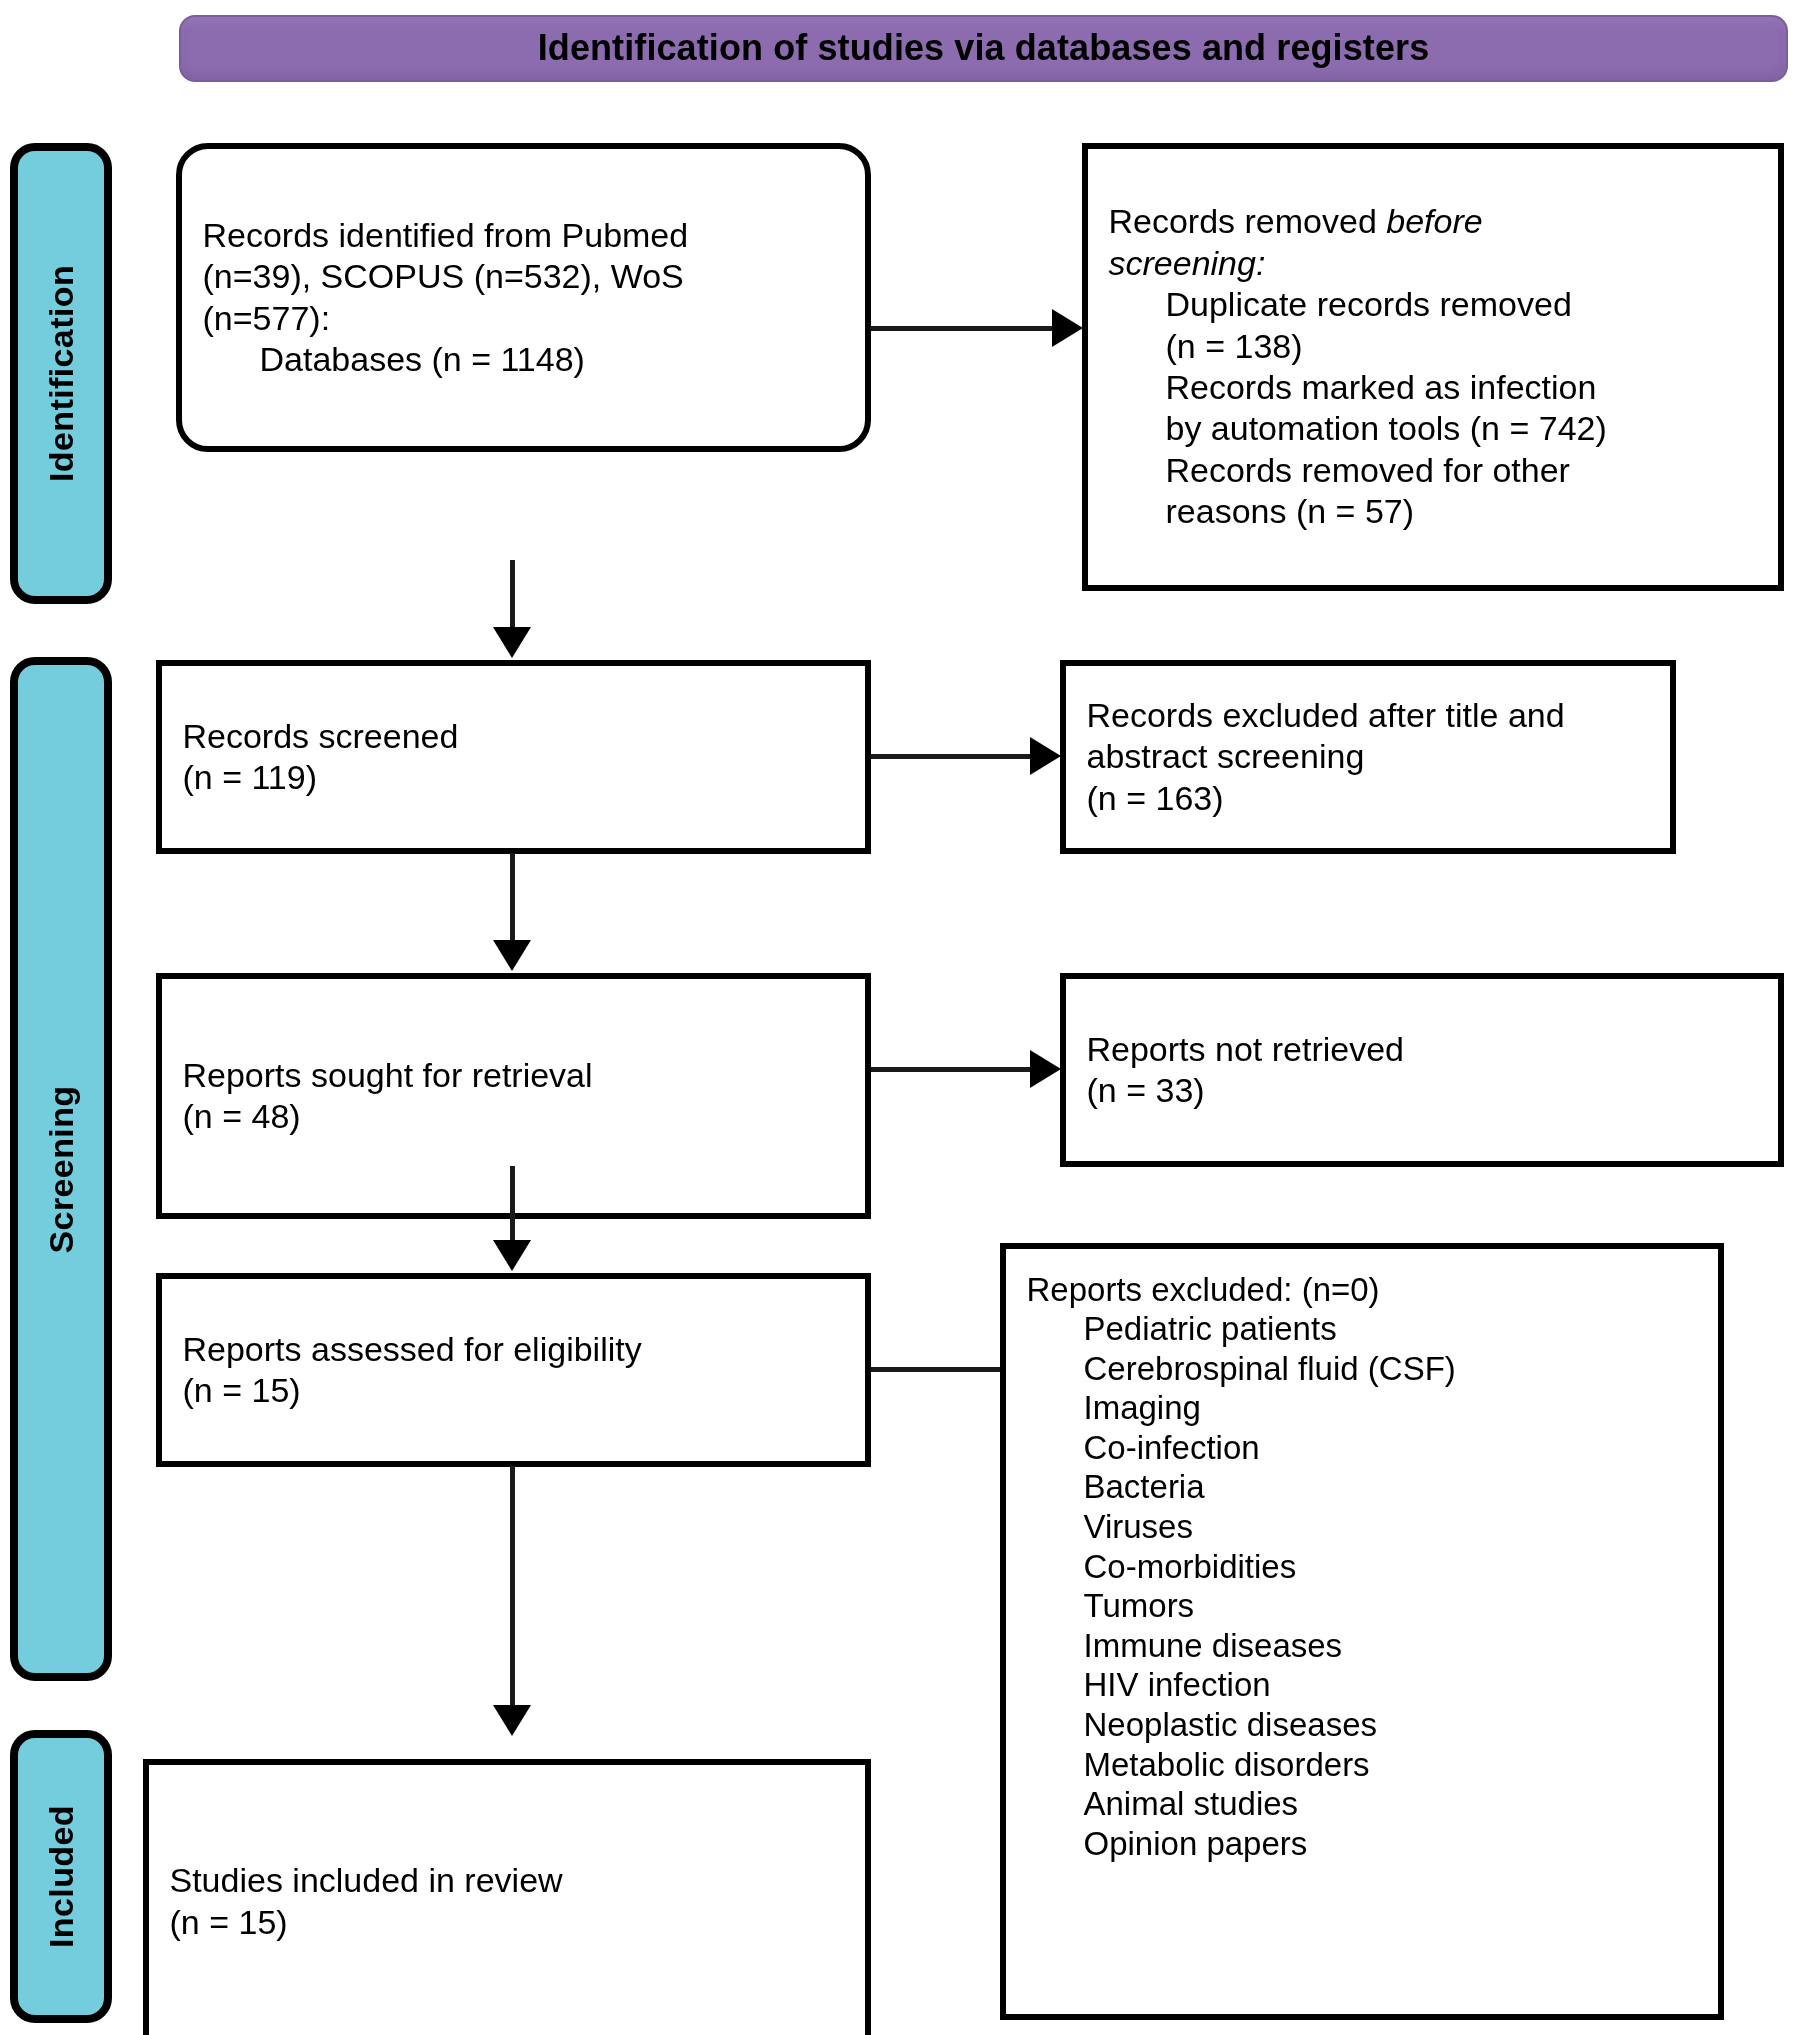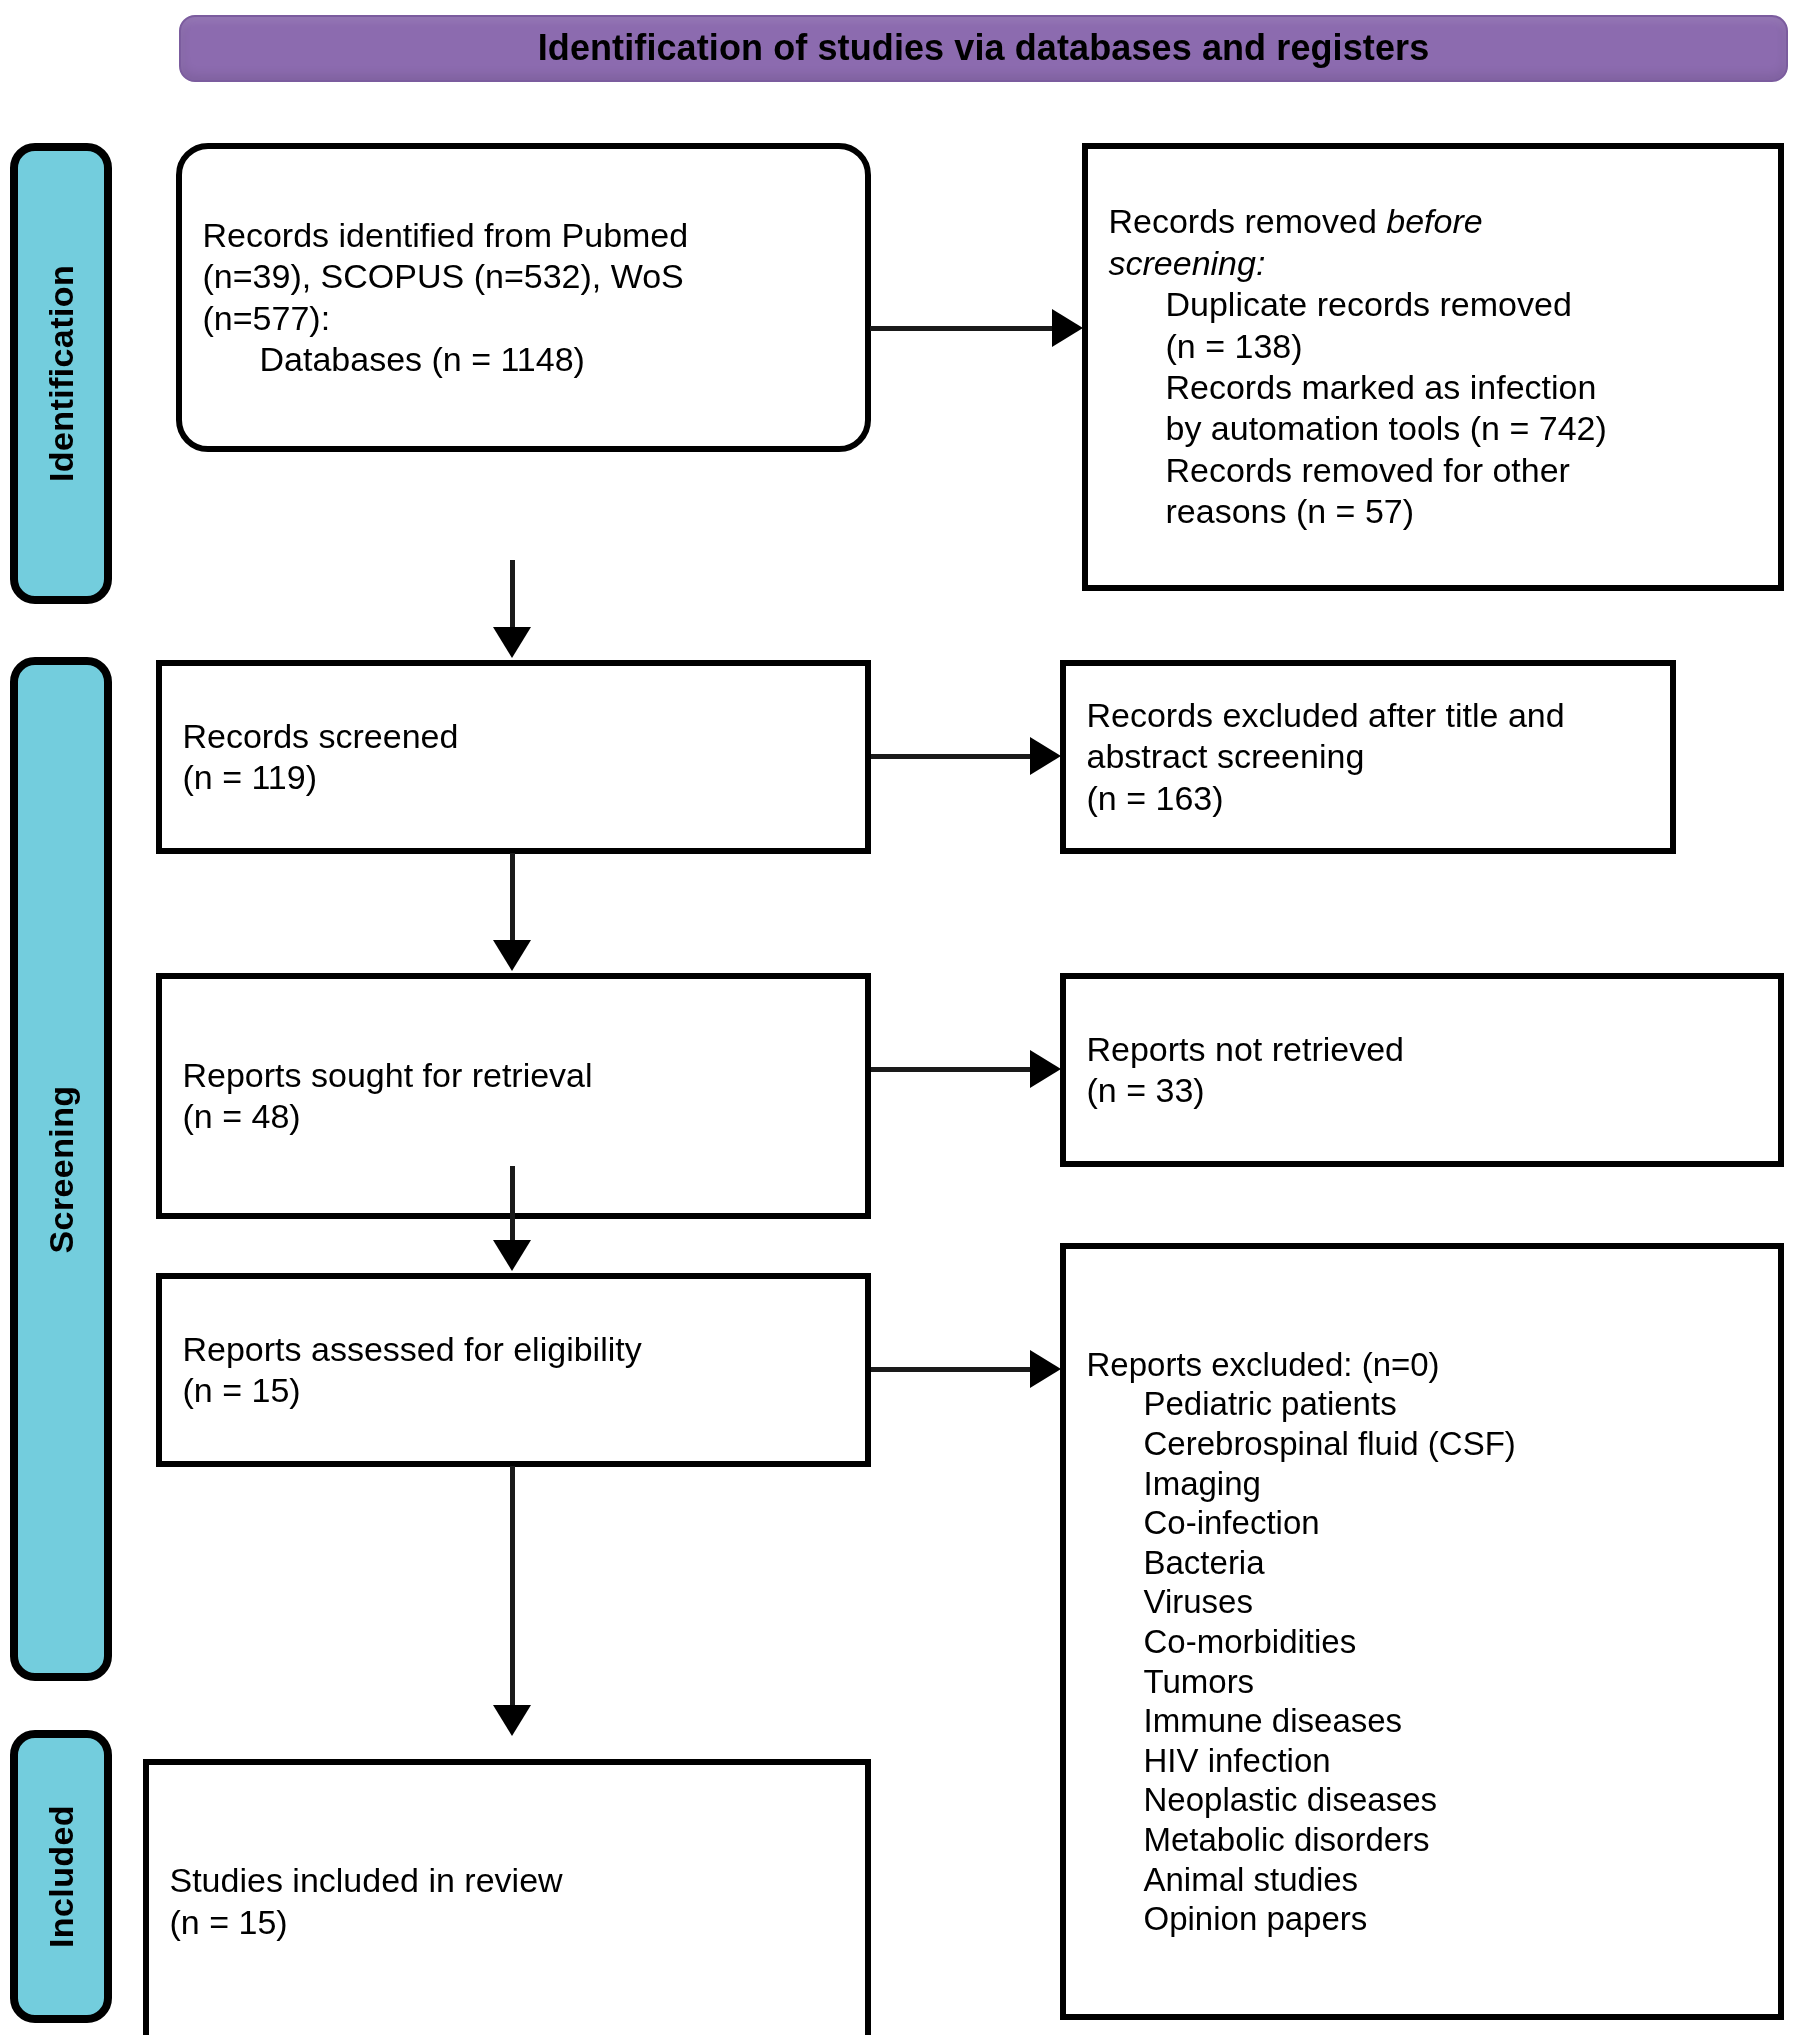--- a/index.html
+++ b/index.html
@@ -93,21 +93,21 @@
   #box-identified      { left: 176px;  top: 143px;  width: 695px;  height: 309px; border-radius: 32px; }
   #box-screened        { left: 156px;  top: 660px;  width: 715px;  height: 194px; }
   #box-sought          { left: 156px;  top: 973px; width: 715px;  height: 246px; }
   #box-assessed        { left: 156px;  top: 1273px; width: 715px;  height: 194px; }
   #box-included        { left: 143px;  top: 1735px; width: 728px;  height: 285px; margin-top: 24px; }
 
   
   #box-removed-before  { left: 1082px; top: 143px;  width: 702px;  height: 448px; }
   #box-excluded-title  { left: 1060px; top: 660px;  width: 616px;  height: 194px; }
   #box-not-retrieved   { left: 1060px; top: 973px; width: 724px;  height: 194px; }
-  #box-excluded-list   { left: 1060px; top: 1243px; width: 724px;  height: 777px; align-items: center; }
+  #box-excluded-list   { left: 1000px; top: 1243px; width: 724px;  height: 777px; align-items: flex-start; }
   #box-excluded-list .box-text { padding-top: 20.5px; font-size: 33px; line-height: 1.20; }
 
   
   .conn {
     position: absolute;
     background: #1a1a1a;
   }
   .conn-h { height: 5.1px; }
   .conn-v { width: 5.1px; }
   .arrowhead {

